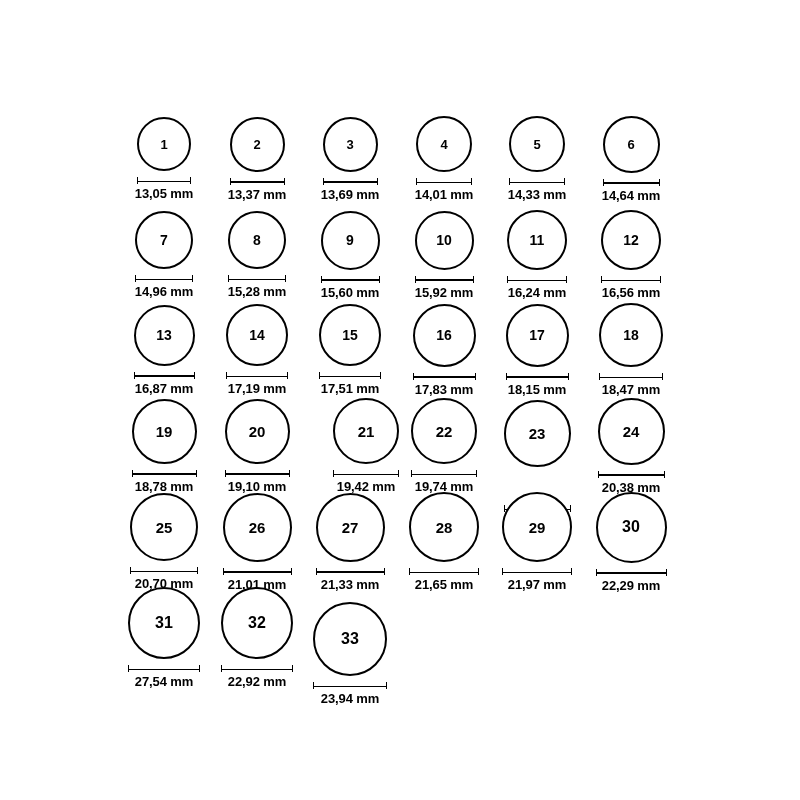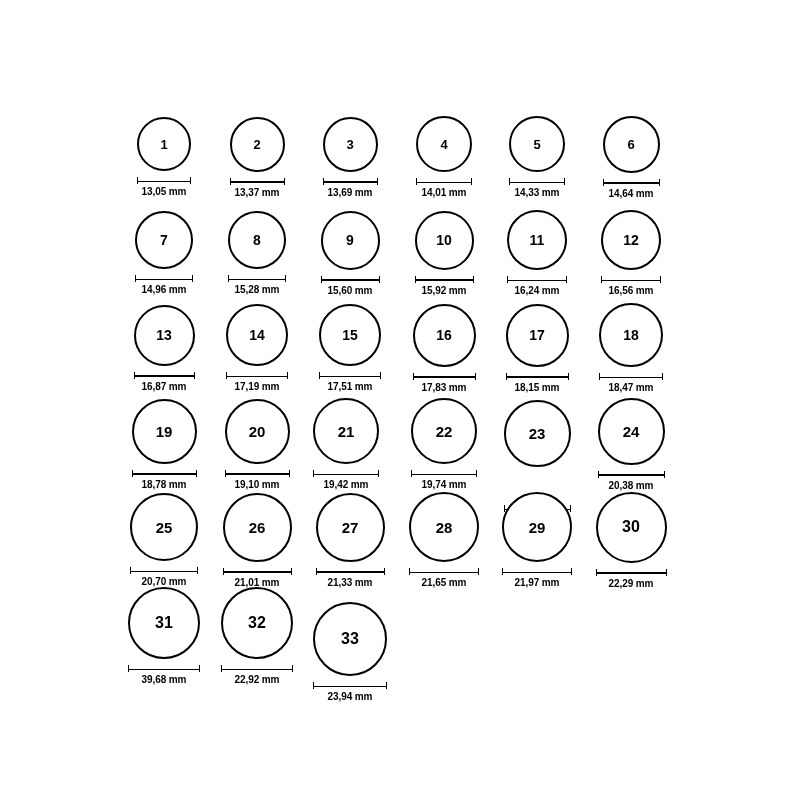--- a/index.html
+++ b/index.html
@@ -56,21 +56,21 @@
     content: "";
     position: absolute;
     left: 0;
     right: 0;
     top: 50%;
     height: 1.5px;
     background: #000000;
   }
   .ring-label {
     margin-top: 2px;
-    font-size: 10px;
+    font-size: 13px;
     font-weight: bold;
     color: #000000;
     white-space: nowrap;
     letter-spacing: -0.1px;
   }
 </style>
 </head>
 <body>
 
 <div id="chart">
@@ -247,21 +247,21 @@
     </div>
     <div class="ring-cell" style="left: 211px; top: 398.5px; width: 92px;">
       <div class="ring-circle" style="width: 65px; height: 65px;">
         <span class="ring-size" style="font-size: 15px;">20</span>
       </div>
       <div class="ring-measure">
         <div class="measure-bar" style="width: 65px;"></div>
         <div class="ring-label">19,10 mm</div>
       </div>
     </div>
-    <div class="ring-cell" style="left: 300px; top: 398px; width: 92px;">
+    <div class="ring-cell" style="left: 320px; top: 398px; width: 92px;">
       <div class="ring-circle" style="width: 66px; height: 66px;">
         <span class="ring-size" style="font-size: 15px;">21</span>
       </div>
       <div class="ring-measure">
         <div class="measure-bar" style="width: 66px;"></div>
         <div class="ring-label">19,42 mm</div>
       </div>
     </div>
     <div class="ring-cell" style="left: 398px; top: 398px; width: 92px;">
       <div class="ring-circle" style="width: 66px; height: 66px;">
@@ -343,21 +343,21 @@
         <div class="measure-bar" style="width: 71px;"></div>
         <div class="ring-label">22,29 mm</div>
       </div>
     </div>
     <div class="ring-cell" style="left: 118px; top: 587px; width: 92px;">
       <div class="ring-circle" style="width: 72px; height: 72px;">
         <span class="ring-size" style="font-size: 16px;">31</span>
       </div>
       <div class="ring-measure">
         <div class="measure-bar" style="width: 72px;"></div>
-        <div class="ring-label">39,68 mm</div>
+        <div class="ring-label">27,54 mm</div>
       </div>
     </div>
     <div class="ring-cell" style="left: 211px; top: 587px; width: 92px;">
       <div class="ring-circle" style="width: 72px; height: 72px; align-items: center;">
         <span class="ring-size" style="font-size: 16px;">32</span>
       </div>
       <div class="ring-measure">
         <div class="measure-bar" style="width: 72px;"></div>
         <div class="ring-label">22,92 mm</div>
       </div>

